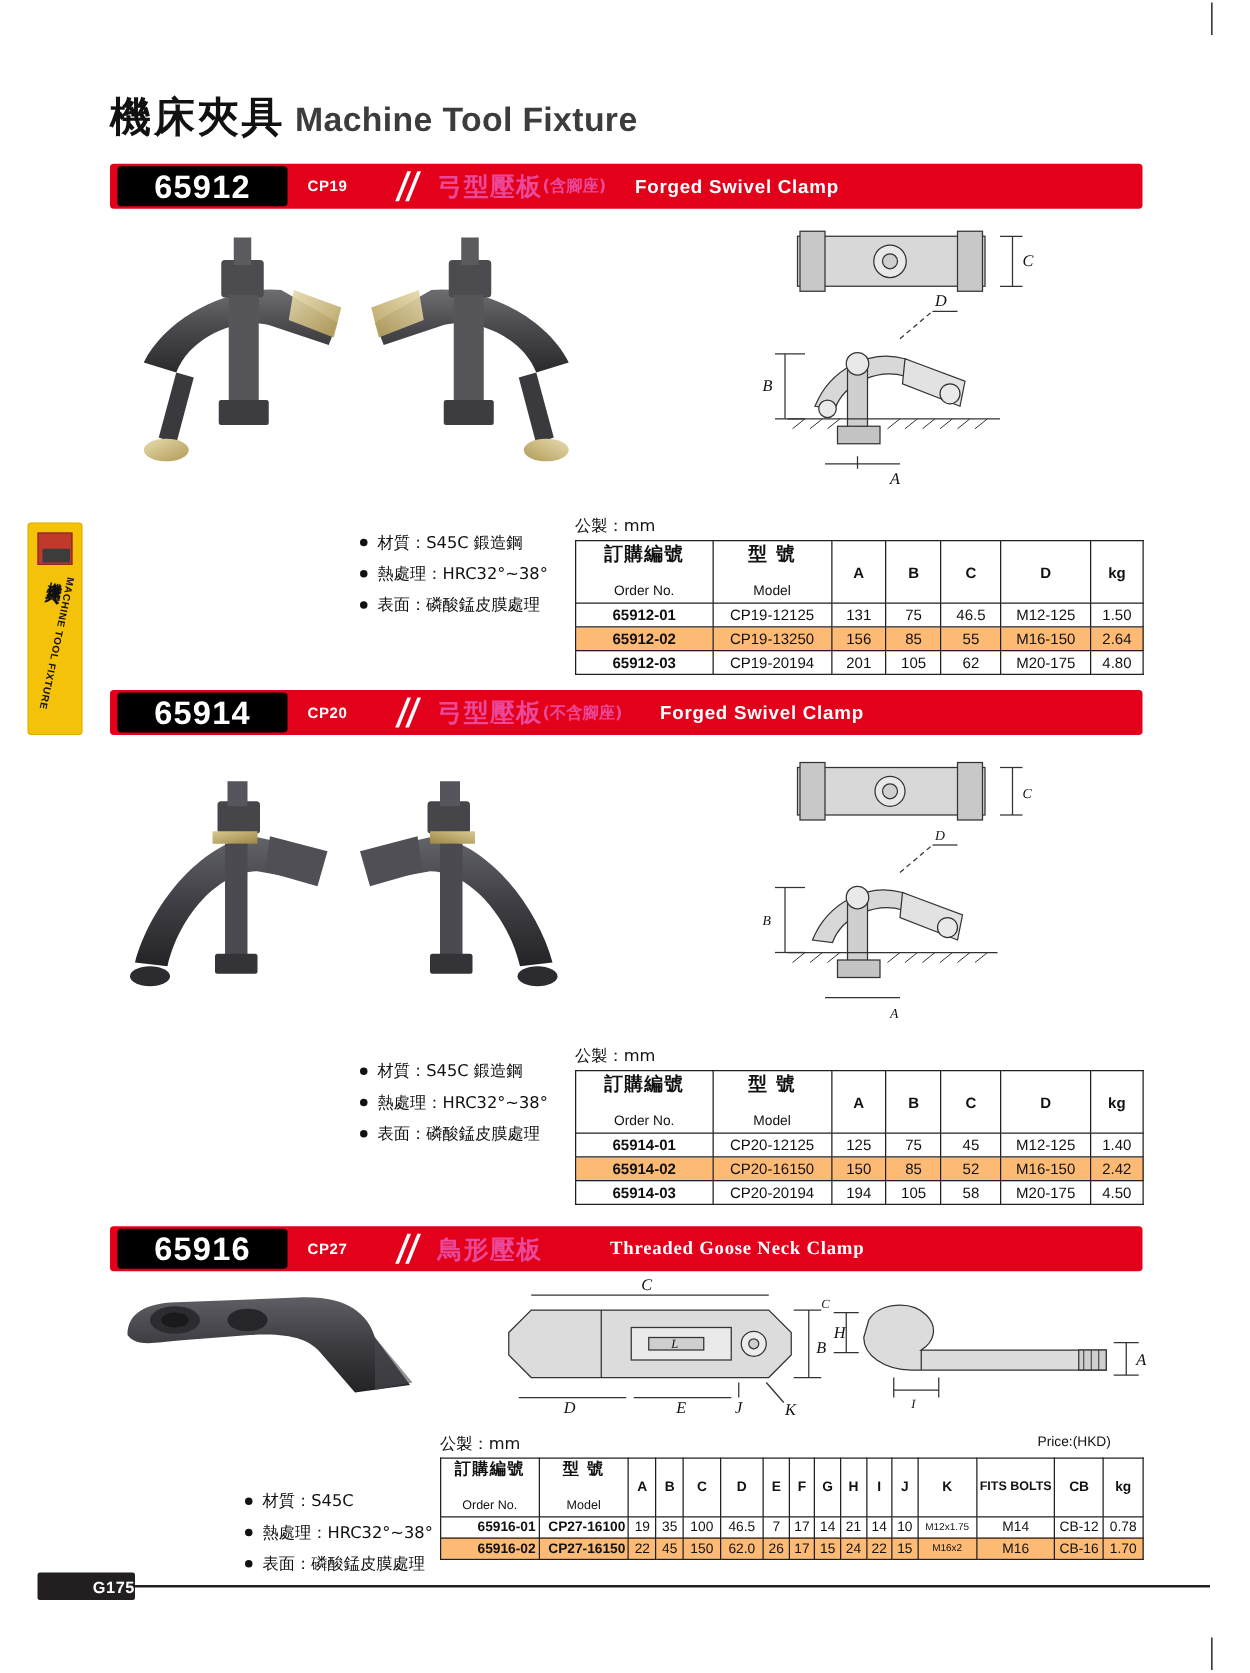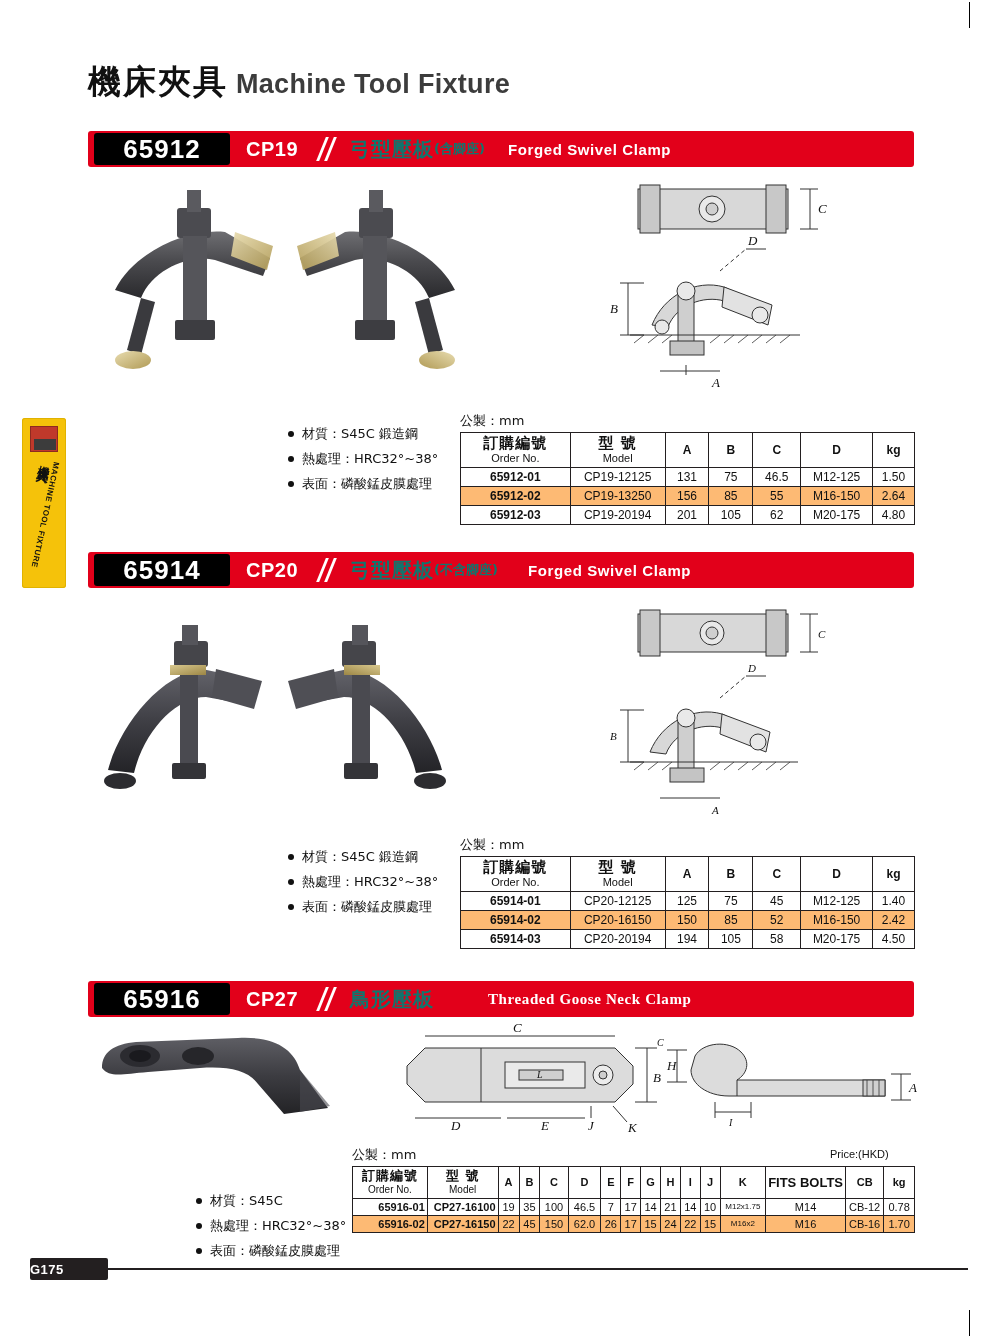--- a/index.html
+++ b/index.html
@@ -11,21 +11,21 @@
     color:#000;
     overflow:hidden;
   }
   .page { position:absolute; left:0; top:0; width:1000px; height:1338px; }
 
   
   .crop { position:absolute; background:#000; }
   .crop.v { width:1px; height:26px; }
 
   
-  .page-header { position:absolute; left:88px; top:60px; width:830px; height:48px; }
+  .page-header { position:absolute; left:88px; top:72px; width:830px; height:48px; }
   .hdr-cn {
     font-family:"DejaVu Sans", sans-serif;
     font-size:33px; font-weight:bold; letter-spacing:2px;
     color:#111; display:inline-block; vertical-align:baseline;
   }
   .hdr-en {
     font-size:27px; font-weight:bold; color:#3c3c3c;
     display:inline-block; margin-left:8px; vertical-align:baseline;
     letter-spacing:0.3px;
   }
@@ -40,35 +40,35 @@
   .banner .code {
     position:absolute; left:6px; top:2px; height:32px; min-width:136px;
     background:#000; color:#fff; border-radius:3px;
     font-size:26px; font-weight:bold; letter-spacing:1px;
     display:flex; align-items:center; justify-content:center;
     padding:0 14px;
   }
   .banner .model {
     position:absolute; left:158px; top:0; height:36px;
     display:flex; align-items:center;
-    color:#fff; font-size:20px; font-weight:bold; letter-spacing:0.5px;
+    color:#fff; font-size:12px; font-weight:bold; letter-spacing:0.5px;
   }
   .banner .chev {
     position:absolute; left:232px; top:6px; width:16px; height:24px;
   }
   .banner .chev:before, .banner .chev:after {
     content:""; position:absolute; top:0; width:3px; height:24px;
     background:#fff; transform:skewX(-22deg);
   }
   .banner .chev:before { left:1px; }
   .banner .chev:after { left:9px; }
   .banner .title-cn {
     position:absolute; left:262px; top:0; height:36px;
     display:flex; align-items:center;
-    color:#0f766e; font-family:"DejaVu Sans", sans-serif;
+    color:#ec4899; font-family:"DejaVu Sans", sans-serif;
     font-size:20px; font-weight:bold; letter-spacing:1px;
   }
   .banner .title-cn small { font-size:13px; font-weight:bold; letter-spacing:0; }
   .banner .title-en {
     position:absolute; height:36px; display:flex; align-items:center;
     color:#fff; font-size:15px; font-weight:bold; letter-spacing:0.6px;
   }
 
   
   .side-tab {
@@ -124,40 +124,40 @@
   }
   table.spec th, table.spec td {
     border:1px solid #231f20; text-align:center; padding:2px 4px;
     font-weight:normal; white-space:nowrap;
   }
   table.spec thead th { font-weight:bold; background:#fff; }
   table.spec .hcn {
     font-family:"DejaVu Sans", sans-serif; font-size:15px; font-weight:bold;
     letter-spacing:1px; display:block; line-height:1.15;
   }
-  table.spec .hen { font-size:11px; font-weight:normal; display:block; line-height:1.2; }
+  table.spec .hen { font-size:11px; font-weight:normal; display:block; line-height:1.2;margin-top:15px; }
   table.spec td.ord { font-weight:bold; }
   table.spec tbody tr.alt td { background:#fdba74; }
 
   
   table.spec.small { font-size:11px; }
   table.spec.small th, table.spec.small td { padding:2px 2px; }
   table.spec.small td.ord, table.spec.small td.mdl { font-weight:bold;text-align:right; }
   table.spec.small .tiny { font-size:8px; }
 
   
   .fig { position:absolute; }
   .fig svg { display:block; }
   .ph-label { font-family:"Liberation Serif", serif; font-style:italic; font-size:13px; fill:#111; }
 
   
   .footer-tab {
     position:absolute; left:30px; top:1258px; width:78px; height:22px;
     background:#231f20; border-radius:2px;
-    display:flex; align-items:center; justify-content:flex-start;
+    display:flex; align-items:center; justify-content:flex-end;
   }
   .footer-tab span { color:#fff; font-size:13px; font-weight:bold; letter-spacing:0.5px; }
   .footer-rule { position:absolute; left:108px; top:1268px; width:860px; height:2px; background:#231f20; }
 </style>
 </head>
 <body>
 
 <div class="page">
 
   <div class="crop v" style="left:969px; top:2px;"></div>
@@ -589,21 +589,21 @@
         <th style="width:24px;">B</th>
         <th style="width:32px;">C</th>
         <th style="width:38px;">D</th>
         <th style="width:22px;">E</th>
         <th style="width:22px;">F</th>
         <th style="width:22px;">G</th>
         <th style="width:22px;">H</th>
         <th style="width:22px;">I</th>
         <th style="width:22px;">J</th>
         <th style="width:50px;">K</th>
-        <th style="width:54px; font-size:13px;">FITS BOLTS</th>
+        <th style="width:54px; font-size:10px;">FITS BOLTS</th>
         <th style="width:40px;">CB</th>
         <th style="width:34px;">kg</th>
       </tr>
     </thead>
     <tbody>
       <tr>
         <td class="ord">65916-01</td>
         <td class="mdl">CP27-16100</td>
         <td>19</td>
         <td>35</td>

